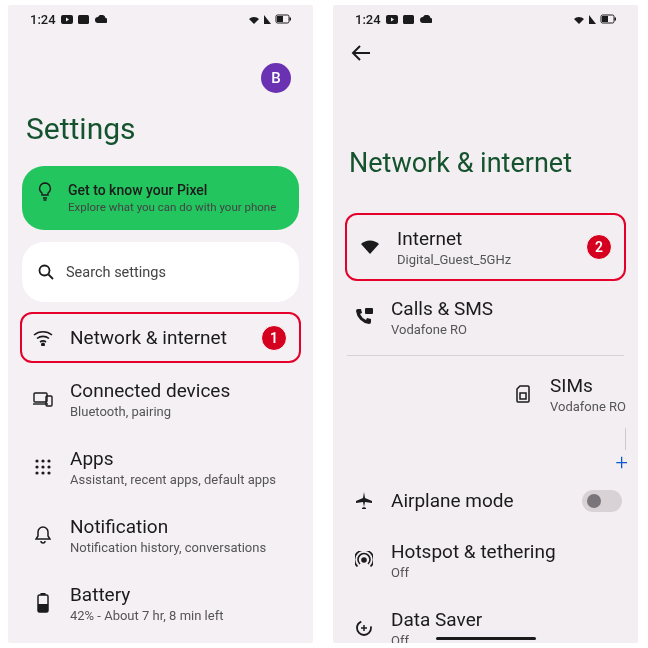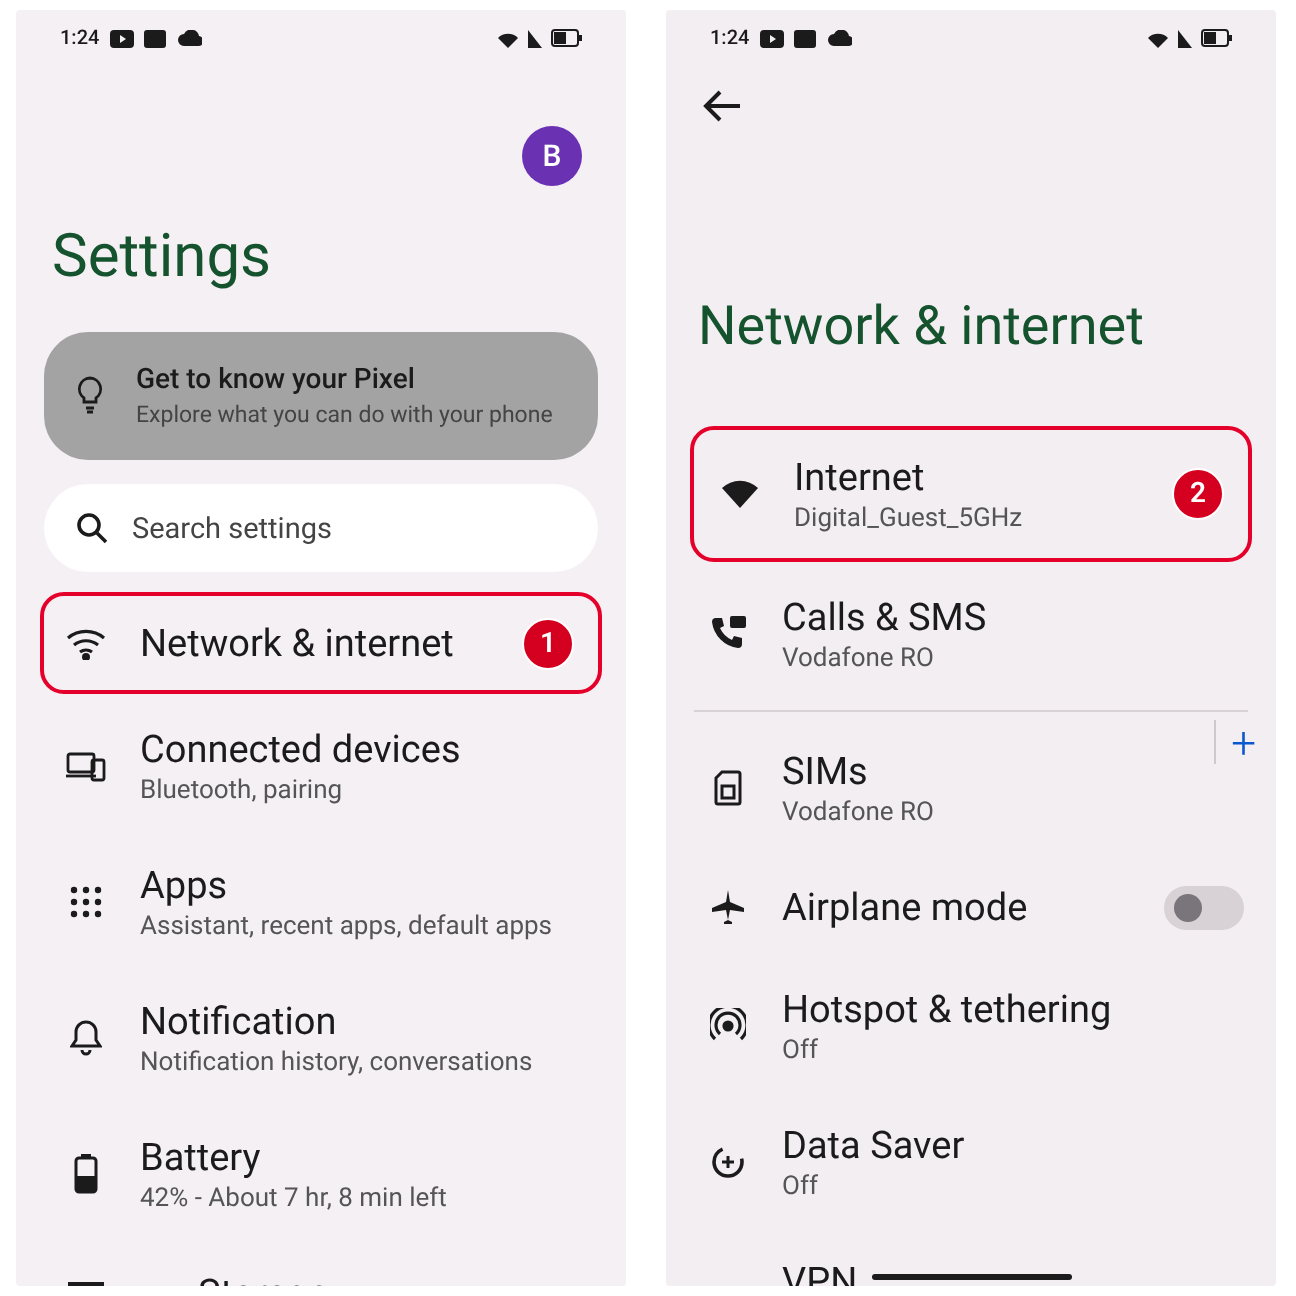--- a/index.html
+++ b/index.html
@@ -21,51 +21,51 @@
     display: flex;
     flex-direction: column;
   }
   .phone.right { background: #f3eef2; }
   .statusbar {
     height: 24px;
     display: flex;
     align-items: center;
     justify-content: space-between;
     padding: 4px 22px 0 22px;
-    font-size: 10px;
+    font-size: 13px;
     font-weight: 500;
     color: #1b1b1b;
   }
   .statusbar .sleft { display:flex; align-items:center; gap:5px;}
   .statusbar .sright svg { display:block; }
   .content { padding: 0 14px; flex:1; overflow:hidden;}
   .avatar {
     width: 30px; height: 30px; border-radius: 50%;
     background: #6a32b3; color:#fff;
     display:flex; align-items:center; justify-content:center;
     font-size: 15px; font-weight:500;
     margin-left:auto; margin-top:34px; margin-right:8px;
   }
   .page-title {
     font-size: 30px; font-weight: 400; color:#14532d;
     margin: 18px 0 20px 4px;
   }
   .page-title.net { margin: 86px 0 34px 16px; font-size:27px; }
   .promo {
-    background:#a3a3a3; border-radius:22px;
+    background:#22c55e; border-radius:22px;
     padding: 16px 16px 16px 14px;
-    display:flex; gap:14px; align-items:center;
+    display:flex; gap:14px; align-items:flex-start;
     margin-bottom:12px;
   }
   .promo .ico { width:18px; flex:none; display:flex; justify-content:center;}
   .promo .txt .t { font-size:14px; font-weight:500; color:#1b1b1b;}
   .promo .txt .s { font-size:11.5px; color:#444; margin-top:2px;}
   .search {
     background:#fff; border-radius:22px;
-    height:44px; display:flex; align-items:center;
+    height:60px; display:flex; align-items:center;
     padding:0 16px; gap:12px; margin-bottom:10px;
   }
   .search .ph { font-size:14.5px; color:#444;}
   .row {
     display:flex; align-items:center; gap:16px;
     padding:14px 6px 14px 10px;
     position:relative;
   }
   .row .ico { width:22px; flex:none; display:flex; justify-content:center; color:#1b1b1b;}
   .row .txt .t { font-size:19px; color:#1b1b1b; }
@@ -91,21 +91,21 @@
   .toggle {
     width:40px; height:22px; background:#d8d2d6; border-radius:12px;
     position:relative; margin-left:auto; margin-right:4px;
   }
   .toggle::after{
     content:""; position:absolute; width:14px; height:14px;
     background:#7a757a; border-radius:50%; top:4px; left:5px;
   }
   .right .content{ padding:0;}
   .right .net-list{ padding:0 4px;}
-  .simrow { display:flex; align-items:flex-start;}
+  .simrow { display:flex; align-items:flex-end;flex-direction:column;}
   .simrow .row{ flex:1;}
   .bottombar{
     position:absolute; bottom:3px; left:50%; transform:translateX(-50%);
     width:100px; height:3px; background:#1b1b1b; border-radius:2px;
   }
   svg { display:block; }
 </style>
 </head>
 <body>
 

